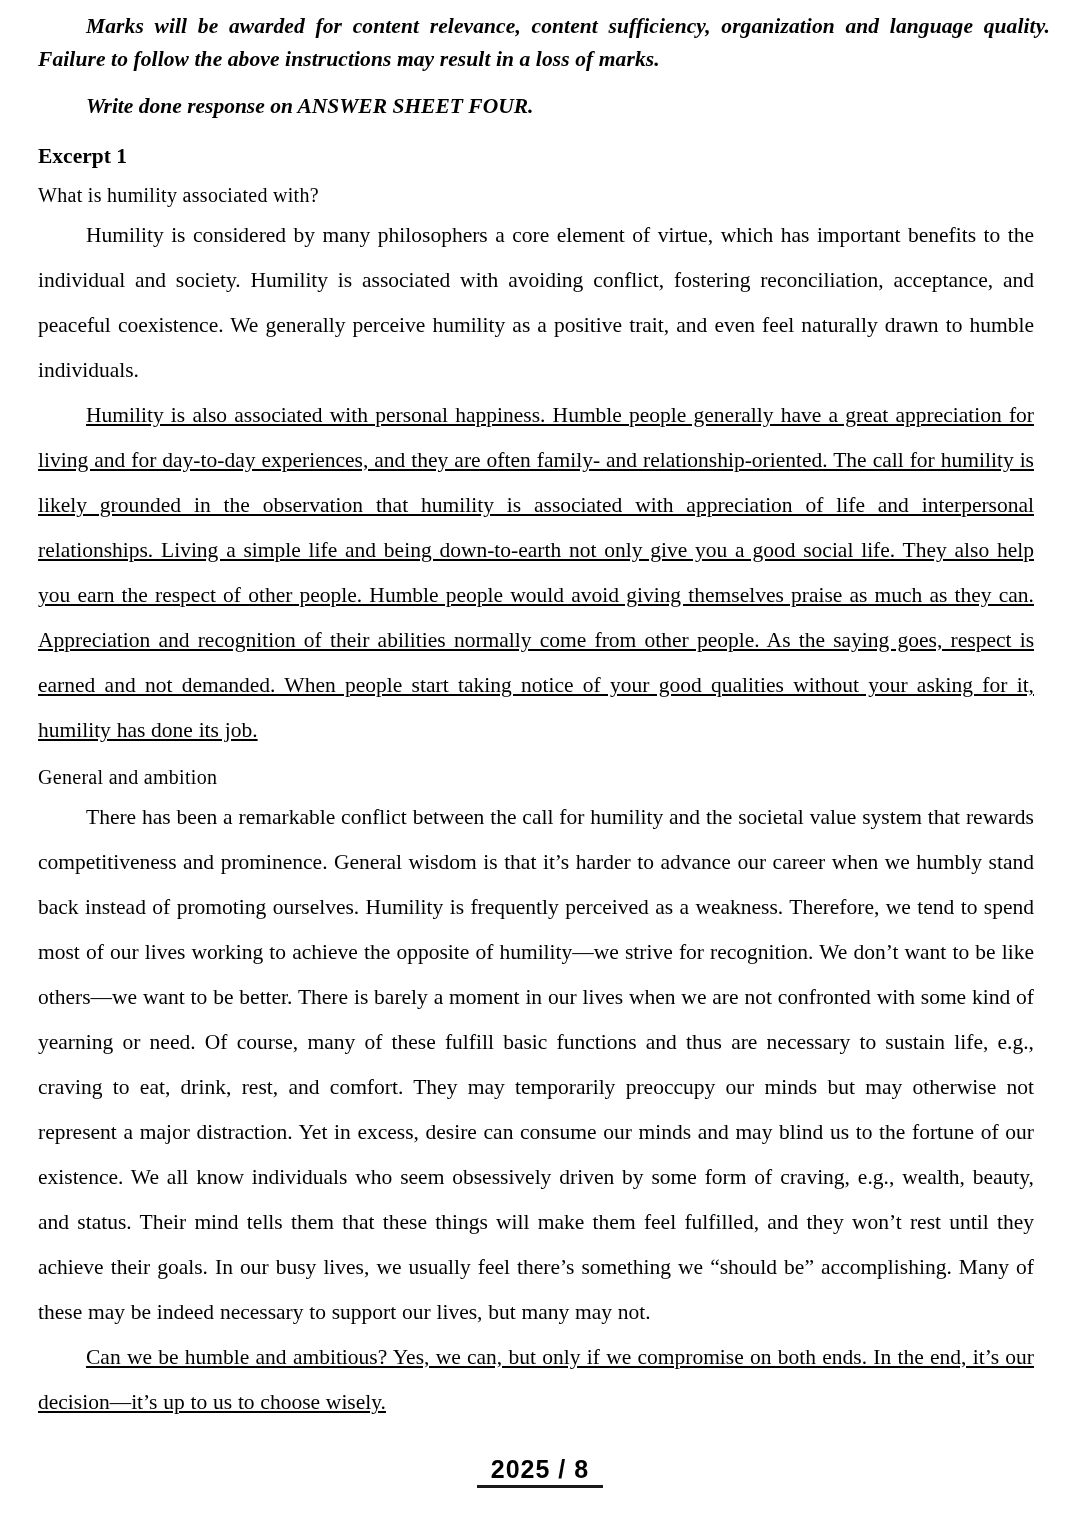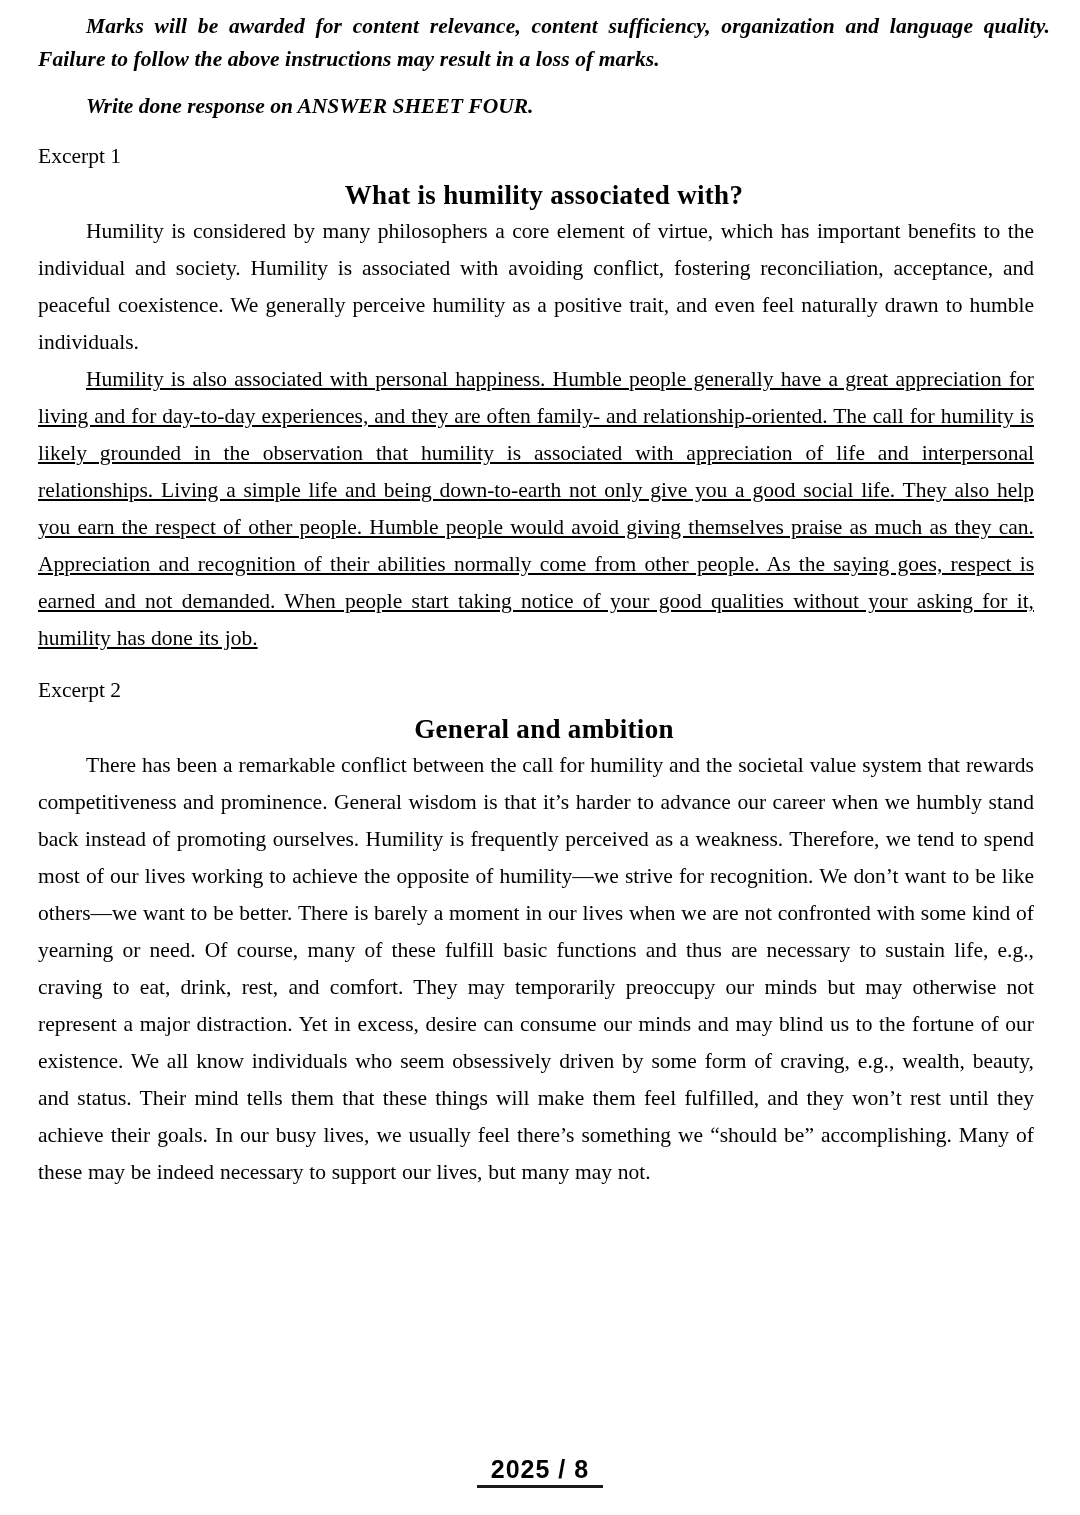--- a/index.html
+++ b/index.html
@@ -51,40 +51,40 @@
     font-style: italic;
     font-weight: bold;
     font-size: 21.5px;
     line-height: 33px;
     margin: 14px 0 0 0;
     text-indent: 48px;
   }
 
   
   .excerpt-label {
-    font-weight: normal;
+    font-weight: bold;
     font-size: 21.5px;
     line-height: 30px;
     margin: 18px 0 0 0;
   }
 
   
   .article-title {
-    font-weight: bold;
-    font-size: 27px;
+    font-weight: normal;
+    font-size: 20px;
     line-height: 32px;
-    text-align: center;
+    text-align: left;
     margin: 8px 0 0 0;
     letter-spacing: 0.3px;
   }
 
   
   .body-par {
     font-size: 21.5px;
-    line-height: 37px;
+    line-height: 45px;
     text-align: justify;
     text-justify: inter-word;
     text-indent: 48px;
     margin: 2px 16px 0 0;
     word-spacing: 0.4px;
   }
   .body-par.tight { margin-top: 0; text-decoration: underline; }
 
   
   .footer {
@@ -115,22 +115,22 @@
       <span class="indent-first">Marks will be awarded for content relevance, content sufficiency, organization and language quality. Failure to follow the above instructions may result in a loss of marks.</span>
     </p>
 
     <p class="instr-note">Write done response on ANSWER SHEET FOUR.</p>
 
     <p class="excerpt-label">Excerpt 1</p>
     <p class="article-title">What is humility associated with?</p>
     <p class="body-par">Humility is considered by many philosophers a core element of virtue, which has important benefits to the individual and society. Humility is associated with avoiding conflict, fostering reconciliation, acceptance, and peaceful coexistence. We generally perceive humility as a positive trait, and even feel naturally drawn to humble individuals.</p>
     <p class="body-par tight">Humility is also associated with personal happiness. Humble people generally have a great appreciation for living and for day-to-day experiences, and they are often family- and relationship-oriented. The call for humility is likely grounded in the observation that humility is associated with appreciation of life and interpersonal relationships. Living a simple life and being down-to-earth not only give you a good social life. They also help you earn the respect of other people. Humble people would avoid giving themselves praise as much as they can. Appreciation and recognition of their abilities normally come from other people. As the saying goes, respect is earned and not demanded. When people start taking notice of your good qualities without your asking for it, humility has done its job.</p>
 
-    <p class="excerpt-label">Excerpt 2</p>
     <p class="article-title">General and ambition</p>
     <p class="body-par">There has been a remarkable conflict between the call for humility and the societal value system that rewards competitiveness and prominence. General wisdom is that it’s harder to advance our career when we humbly stand back instead of promoting ourselves. Humility is frequently perceived as a weakness. Therefore, we tend to spend most of our lives working to achieve the opposite of humility—we strive for recognition. We don’t want to be like others—we want to be better. There is barely a moment in our lives when we are not confronted with some kind of yearning or need. Of course, many of these fulfill basic functions and thus are necessary to sustain life, e.g., craving to eat, drink, rest, and comfort. They may temporarily preoccupy our minds but may otherwise not represent a major distraction. Yet in excess, desire can consume our minds and may blind us to the fortune of our existence. We all know individuals who seem obsessively driven by some form of craving, e.g., wealth, beauty, and status. Their mind tells them that these things will make them feel fulfilled, and they won’t rest until they achieve their goals. In our busy lives, we usually feel there’s something we “should be” accomplishing. Many of these may be indeed necessary to support our lives, but many may not.</p>
+    <p class="body-par tight">Can we be humble and ambitious? Yes, we can, but only if we compromise on both ends. In the end, it’s our decision—it’s up to us to choose wisely.</p>
 
   </div>
 
   <div class="footer">
     <span class="footer-inner">2025 / 8</span>
   </div>
 </div>
 
 </body></html>

